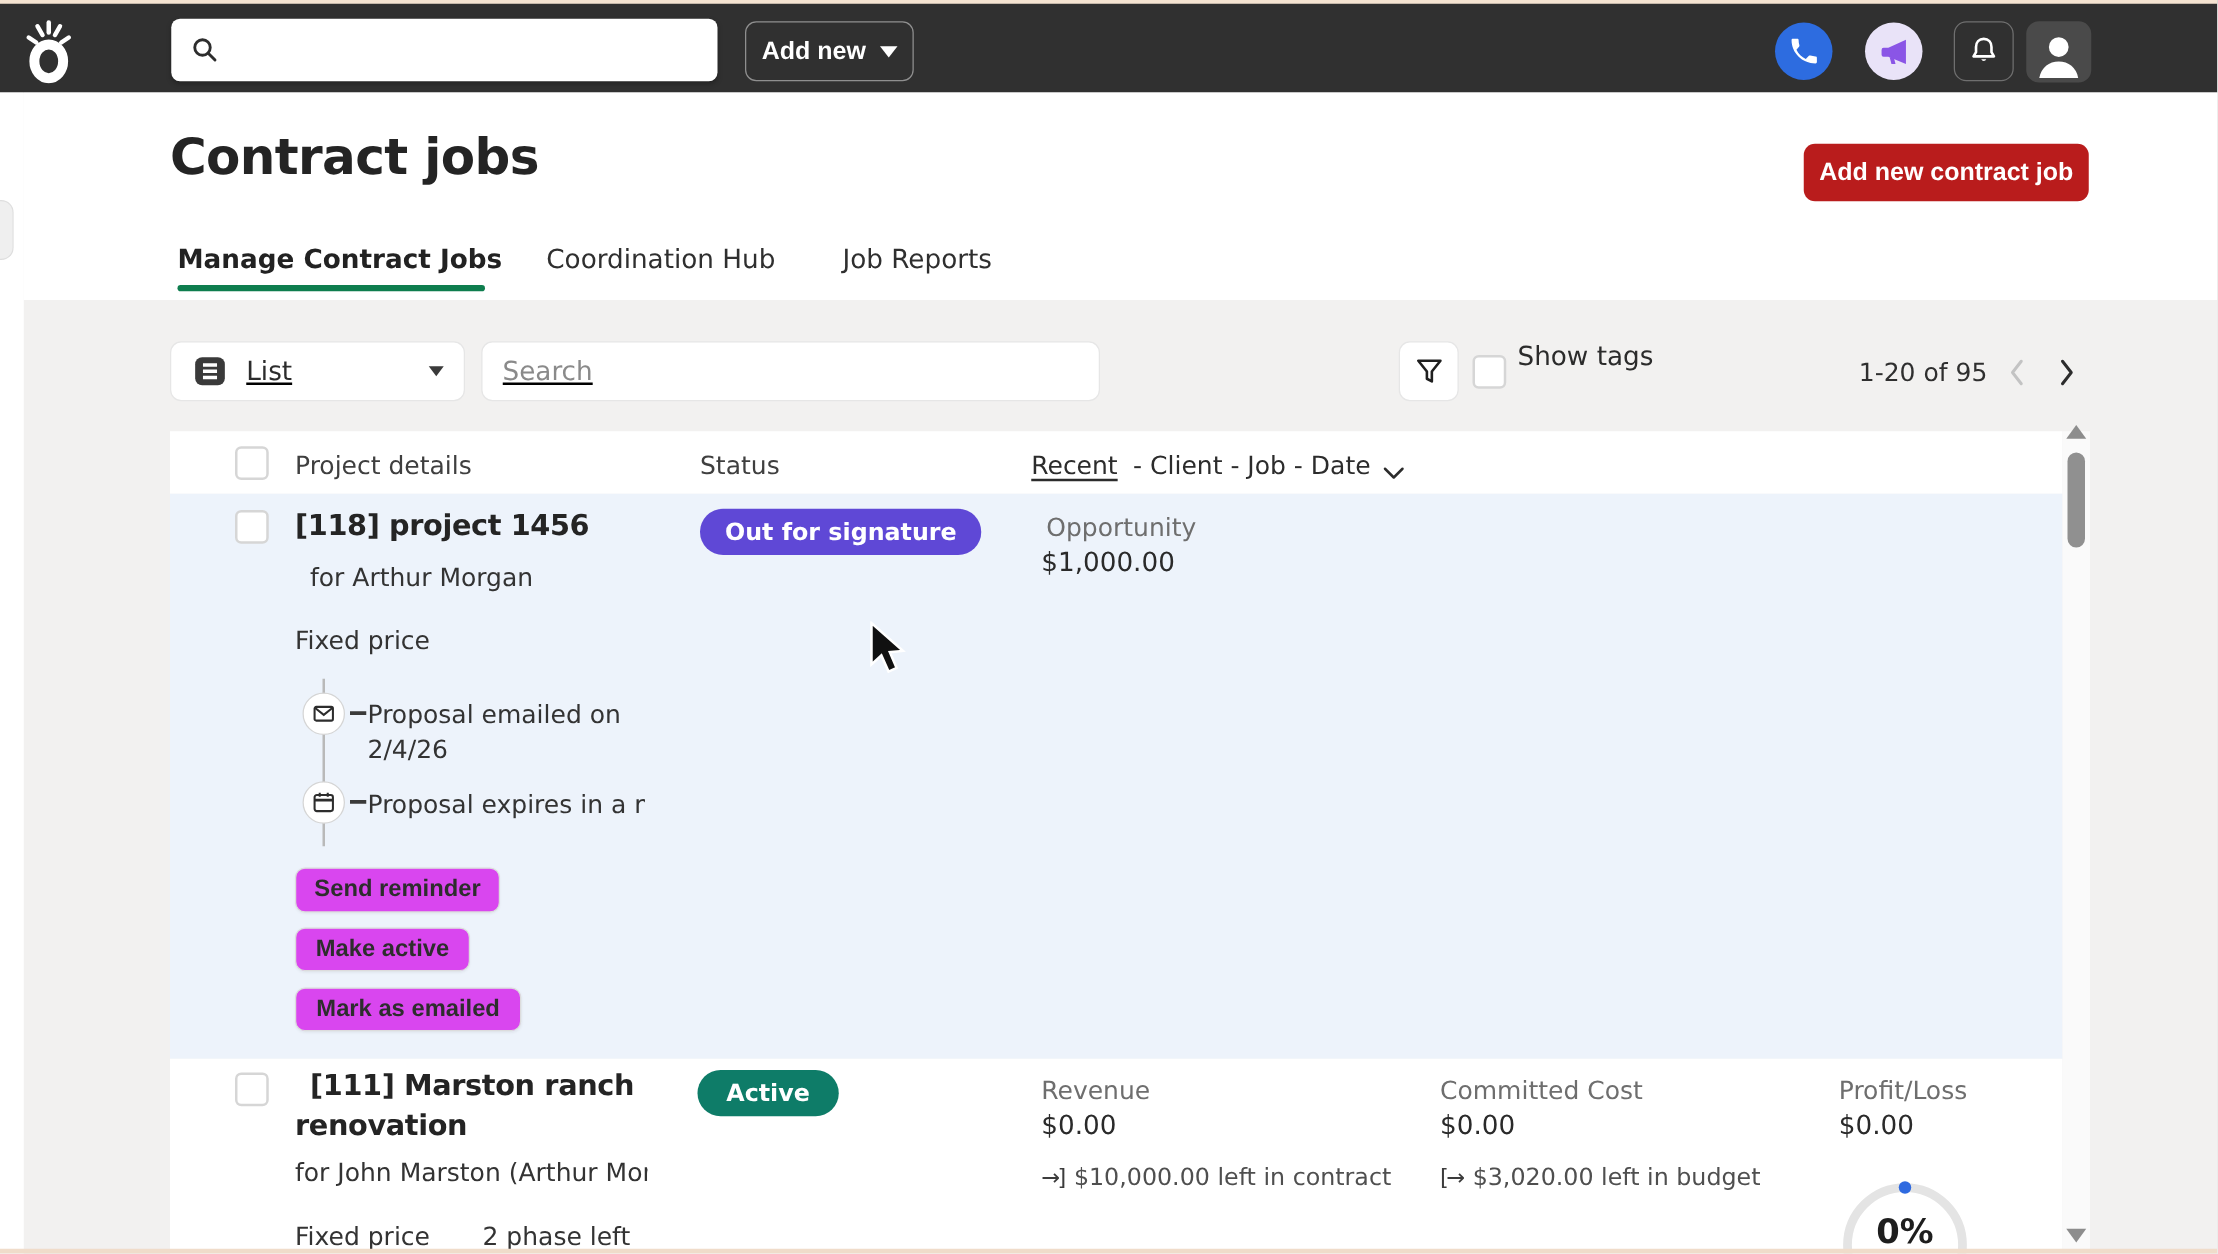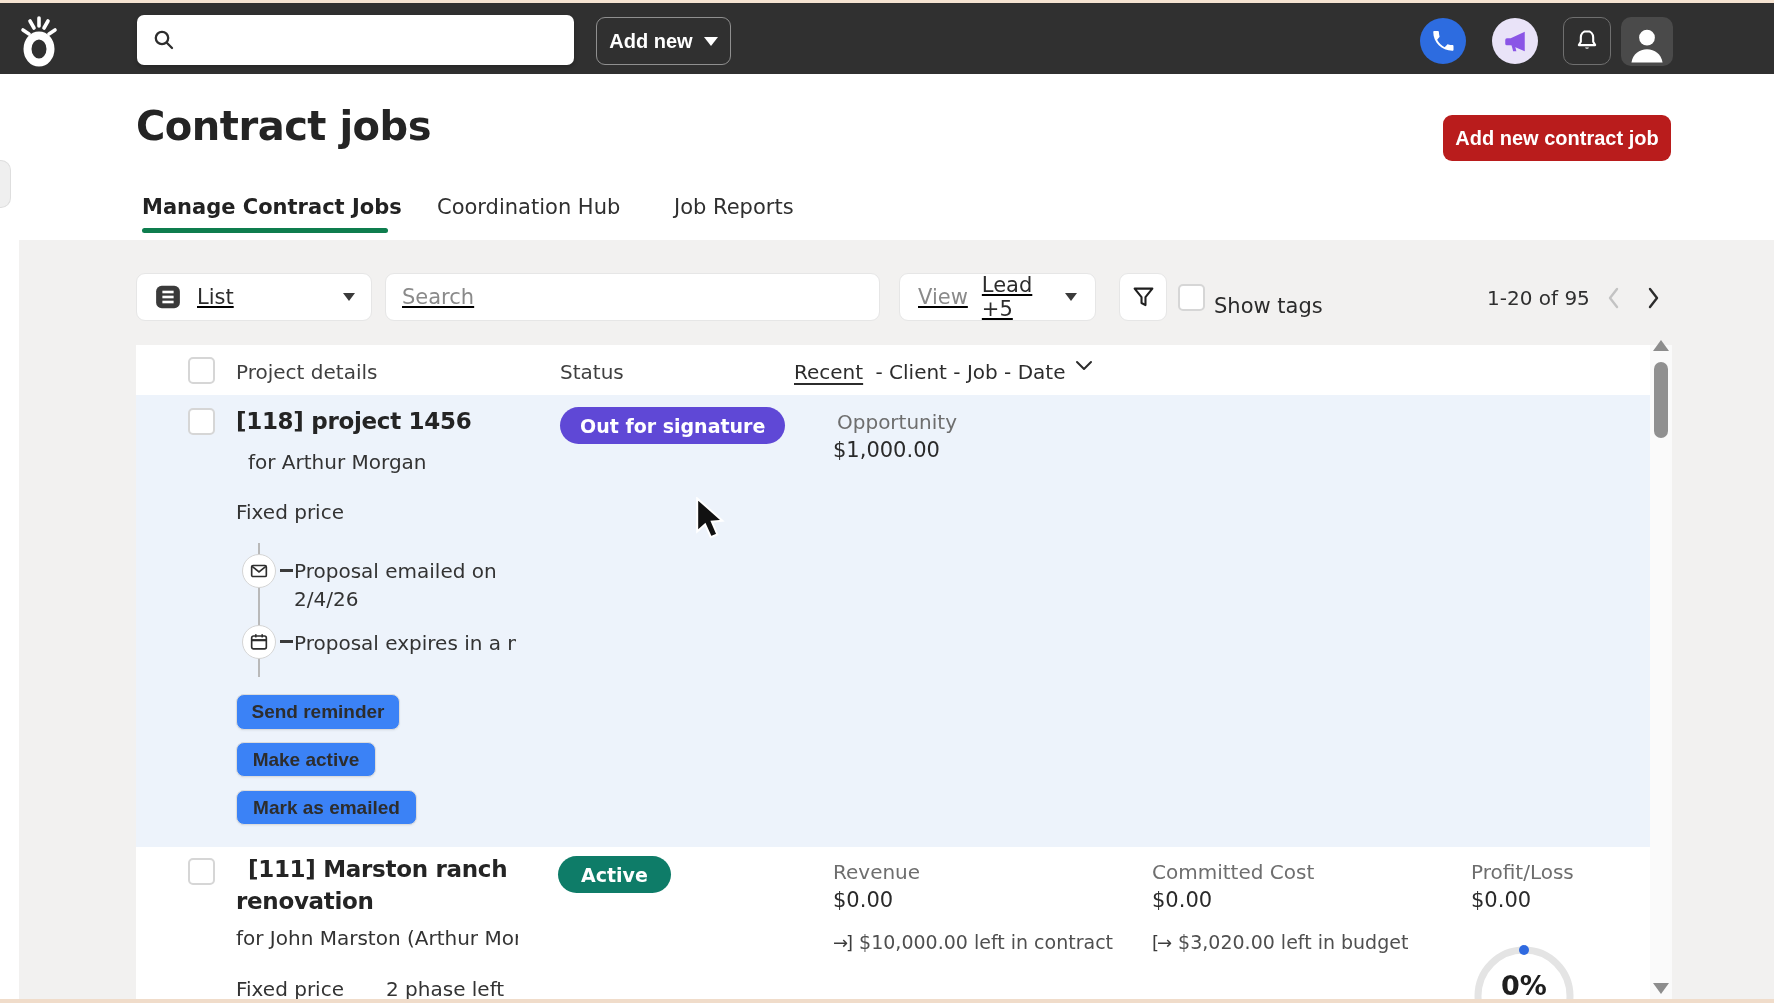--- a/index.html
+++ b/index.html
@@ -37,21 +37,21 @@
   .small-caret { width:0; height:0; border-left:6px solid transparent; border-right:6px solid transparent; border-top:8px solid #3a3a3a; }
 
   
   .tbl-header-bg { position:absolute; left:136px; top:345px; width:1514px; height:50px; background:#fff; }
   .row1-bg { position:absolute; left:136px; top:395px; width:1514px; height:452px; background:#edf3fb; }
   .row2-bg { position:absolute; left:136px; top:847px; width:1514px; height:156px; background:#fff; }
   .col-label { position:absolute; font-size:20px; color:#3f3f3f; white-space:nowrap; }
   .job-title { position:absolute; font-size:23px; font-weight:700; color:#242424; letter-spacing:-.3px; white-space:nowrap; cursor:pointer; }
   .body-text { position:absolute; font-size:20px; color:#333; white-space:nowrap; }
   .status-badge { position:absolute; height:37px; border-radius:19px; display:inline-flex; align-items:center; padding:0 20px; color:#fff; font-weight:700; font-size:19px; white-space:nowrap; }
-  .action-btn { position:absolute; background:#3b82f6; border:1px solid #dcdcdc; border-radius:8px; font-weight:700; font-size:19px; color:#2d2d2d; display:flex; align-items:center; justify-content:center; box-shadow:0 1px 2px rgba(0,0,0,.05); cursor:pointer; white-space:nowrap; }
+  .action-btn { position:absolute; background:#d946ef; border:1px solid #dcdcdc; border-radius:8px; font-weight:700; font-size:19px; color:#2d2d2d; display:flex; align-items:center; justify-content:center; box-shadow:0 1px 2px rgba(0,0,0,.05); cursor:pointer; white-space:nowrap; }
   .fin-label { position:absolute; font-size:20px; color:#6e6e6e; white-space:nowrap; }
   .fin-value { position:absolute; font-size:21px; color:#2a2a2a; white-space:nowrap; }
   .fin-sub { position:absolute; font-size:19px; color:#4f4f4f; white-space:nowrap; display:flex; align-items:center; gap:8px; }
   .fin-sub .glyph { font-size:18px; color:#3c3c3c; letter-spacing:-2px; }
   .tl-line { position:absolute; left:258px; top:543px; width:2px; height:134px; background:#b9b9b9; }
   .tl-circle { position:absolute; width:34px; height:34px; border-radius:50%; background:#fff; border:1px solid #d5d5d5; display:flex; align-items:center; justify-content:center; }
   .tl-dash { position:absolute; width:13px; height:3px; background:#3a3a3a; }
   .clip { overflow:hidden; }
 
   
@@ -141,51 +141,46 @@
       </svg>
       <span style="font-size:21px;color:#2c2c2c">List</span>
     </span>
     <span class="small-caret"></span>
   </div>
 
   <div class="tool-box toolbar-search" style="left:385px;width:495px">
     <input type="text" value="" placeholder="Search" style="">
   </div>
 
-  <div class="tool-box" style="left:899px;width:197px;padding:0 18px;gap:14px">
-    <span style="font-size:21px;color:#8a8a8a">View</span>
-    <span style="font-size:21px;color:#2c2c2c">Lead +5</span>
-    <span class="small-caret"></span>
-  </div>
 
   <div class="tool-box" style="left:1119px;width:48px;justify-content:center">
     <svg width="25" height="25" viewBox="0 0 24 24">
       <path d="M3.5 3.5h17l-6.6 8.2v7.6l-3.8-2v-5.6z" fill="none" stroke="#1f1f1f" stroke-width="2" stroke-linejoin="round"></path>
     </svg>
   </div>
 
   <div class="cb" style="left:1178px;top:284px"></div>
-  <div class="abs" style="left:1214px;top:294px;font-size:21px;color:#2b2b2b">Show tags</div>
+  <div class="abs" style="left:1214px;top:273px;font-size:21px;color:#2b2b2b">Show tags</div>
 
   <div class="abs" style="left:1487px;top:286px;font-size:20px;color:#2f2f2f">1-20 of 95</div>
   <svg class="abs" style="left:1605px;top:284px;cursor:pointer" width="18" height="28" viewBox="0 0 18 28">
     <polyline points="12,5 5,14 12,23" fill="none" stroke="#c3c3c3" stroke-width="2.4" stroke-linecap="round" stroke-linejoin="round"></polyline>
   </svg>
   <svg class="abs" style="left:1644px;top:284px;cursor:pointer" width="18" height="28" viewBox="0 0 18 28">
     <polyline points="6,5 13,14 6,23" fill="none" stroke="#2c2c2c" stroke-width="2.4" stroke-linecap="round" stroke-linejoin="round"></polyline>
   </svg>
 
   <div class="tbl-header-bg"></div>
   <div class="row1-bg"></div>
   <div class="row2-bg"></div>
 
   <div class="cb" style="left:188px;top:357px"></div>
   <div class="col-label" style="left:236px;top:360px">Project details</div>
   <div class="col-label" style="left:560px;top:360px">Status</div>
-  <div class="abs" style="left:794px;top:360px;display:flex;align-items:flex-start;gap:10px;cursor:pointer">
+  <div class="abs" style="left:825px;top:360px;display:flex;align-items:flex-end;gap:10px;cursor:pointer">
     <span style="font-size:20px;color:#2c2c2c;white-space:nowrap">
       <span style="text-decoration:underline;text-underline-offset:4px">Recent</span>
       <span style="margin-left:6px">- Client - Job - Date</span>
     </span>
     <svg width="18" height="11" viewBox="0 0 18 11">
       <polyline points="2,2 9,9 16,2" fill="none" stroke="#2c2c2c" stroke-width="2" stroke-linecap="round" stroke-linejoin="round"></polyline>
     </svg>
   </div>
 
   <div class="cb" style="left:188px;top:408px"></div>

